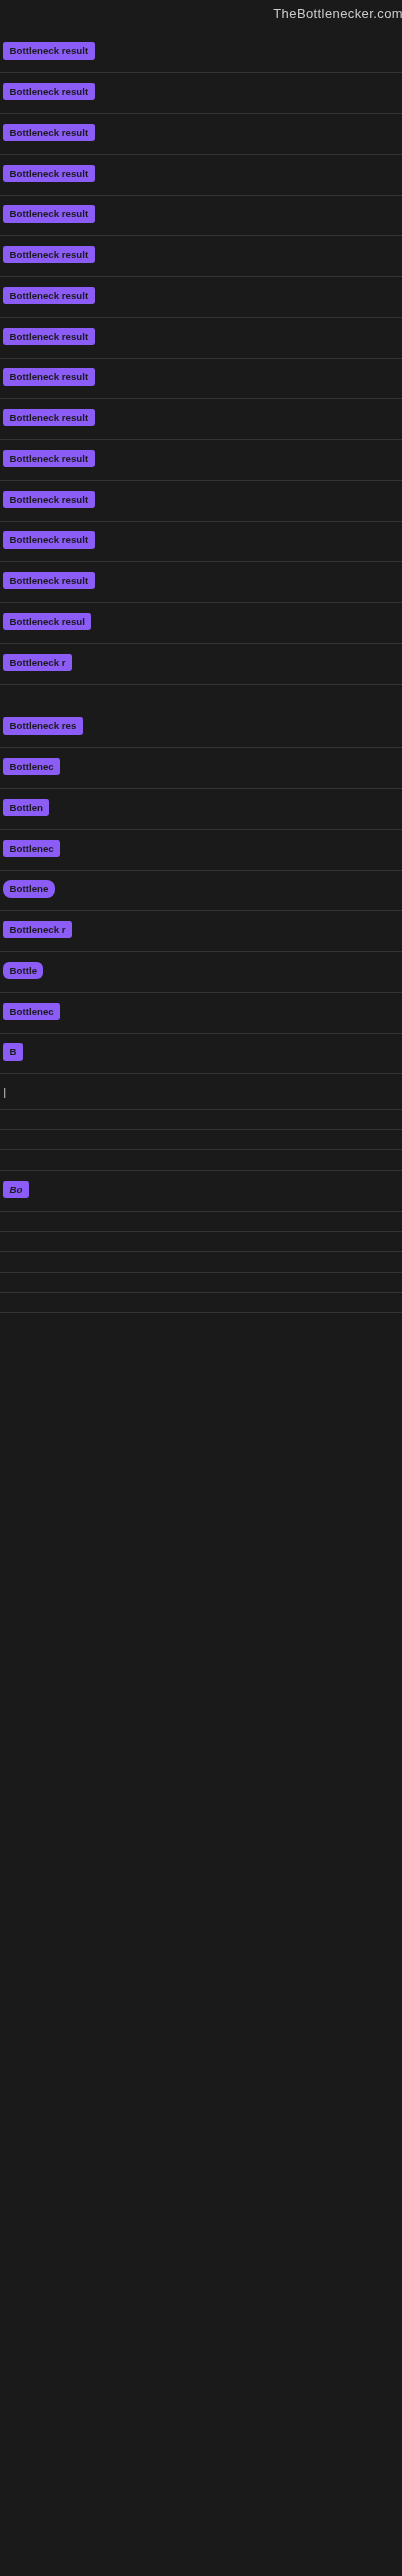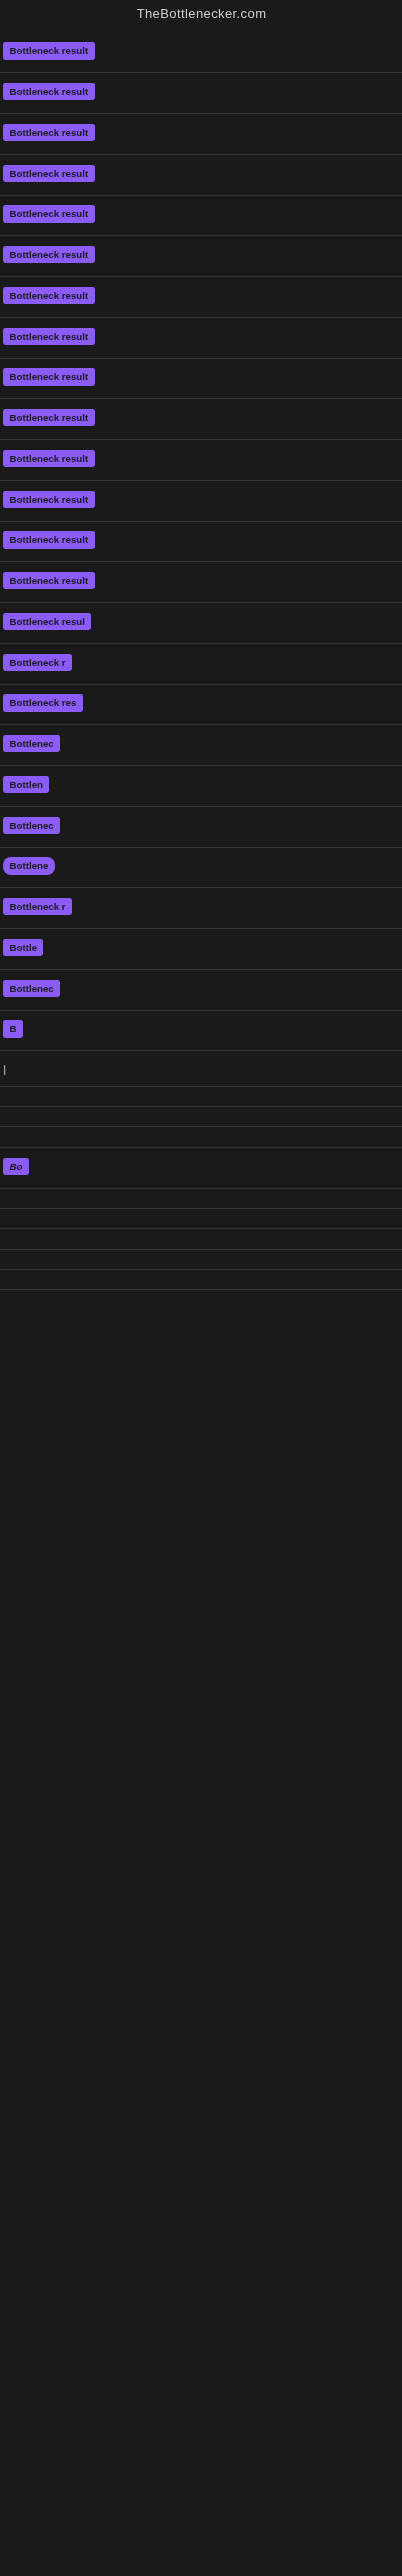--- a/index.html
+++ b/index.html
@@ -10,21 +10,21 @@
 
     body {
       width: 403px;
       min-height: 2576px;
       background-color: #1a1a1a;
       font-family: Arial, sans-serif;
       position: relative;
     }
 
     .site-title {
-      text-align: center;
+      text-align: right;
       color: #cccccc;
       font-size: 13px;
       padding: 6.4px 0 8px 0;
       letter-spacing: 0.4px;
     }
 
     .bottleneck-item {
       margin-bottom: 0;
       padding: 9.7px 0 9.7px 0;
     }
@@ -83,33 +83,33 @@
     <div class="bottleneck-item"><span class="bottleneck-badge" style="max-width: 121px;">Bottleneck result</span></div>
     <hr class="divider">
     <div class="bottleneck-item"><span class="bottleneck-badge" style="max-width: 121px;">Bottleneck result</span></div>
     <hr class="divider">
     <div class="bottleneck-item"><span class="bottleneck-badge" style="max-width: 121px;">Bottleneck result</span></div>
     <hr class="divider">
     <div class="bottleneck-item"><span class="bottleneck-badge" style="max-width: 113px; text-align: right;">Bottleneck resul</span></div>
     <hr class="divider">
     <div class="bottleneck-item"><span class="bottleneck-badge" style="max-width: 93px;">Bottleneck r</span></div>
     <hr class="divider">
-    <div class="bottleneck-item"><span class="bottleneck-badge" style="max-width: 101px;">Bottleneck res</span></div>
+    <div class="bottleneck-item"><span class="bottleneck-badge" style="max-width: 101px; margin-top: 23px;">Bottleneck res</span></div>
     <hr class="divider">
     <div class="bottleneck-item"><span class="bottleneck-badge" style="max-width: 85px;">Bottlenec</span></div>
     <hr class="divider">
     <div class="bottleneck-item"><span class="bottleneck-badge" style="max-width: 74px;">Bottlen</span></div>
     <hr class="divider">
     <div class="bottleneck-item"><span class="bottleneck-badge" style="max-width: 85px;">Bottlenec</span></div>
     <hr class="divider">
     <div class="bottleneck-item"><span class="bottleneck-badge" style="max-width: 79px; border-radius: 8px;">Bottlene</span></div>
     <hr class="divider">
     <div class="bottleneck-item"><span class="bottleneck-badge" style="max-width: 93px;">Bottleneck r</span></div>
     <hr class="divider">
-    <div class="bottleneck-item"><span class="bottleneck-badge" style="max-width: 60px;">Bottle</span></div>
+    <div class="bottleneck-item"><span class="bottleneck-badge" style="max-width: 60px; border-radius: 6px;">Bottle</span></div>
     <hr class="divider">
     <div class="bottleneck-item"><span class="bottleneck-badge" style="max-width: 85px;">Bottlenec</span></div>
     <hr class="divider">
     <div class="bottleneck-item"><span class="bottleneck-badge" style="max-width: 31px;">B</span></div>
     <hr class="divider">
     <div class="bottleneck-item"><span style="color: rgb(204, 204, 204); font-size: 11.3px; margin-left: 3.2px;">|</span></div>
     <hr class="divider">
     <div class="bottleneck-item"></div>
     <hr class="divider">
     <div class="bottleneck-item"></div>

